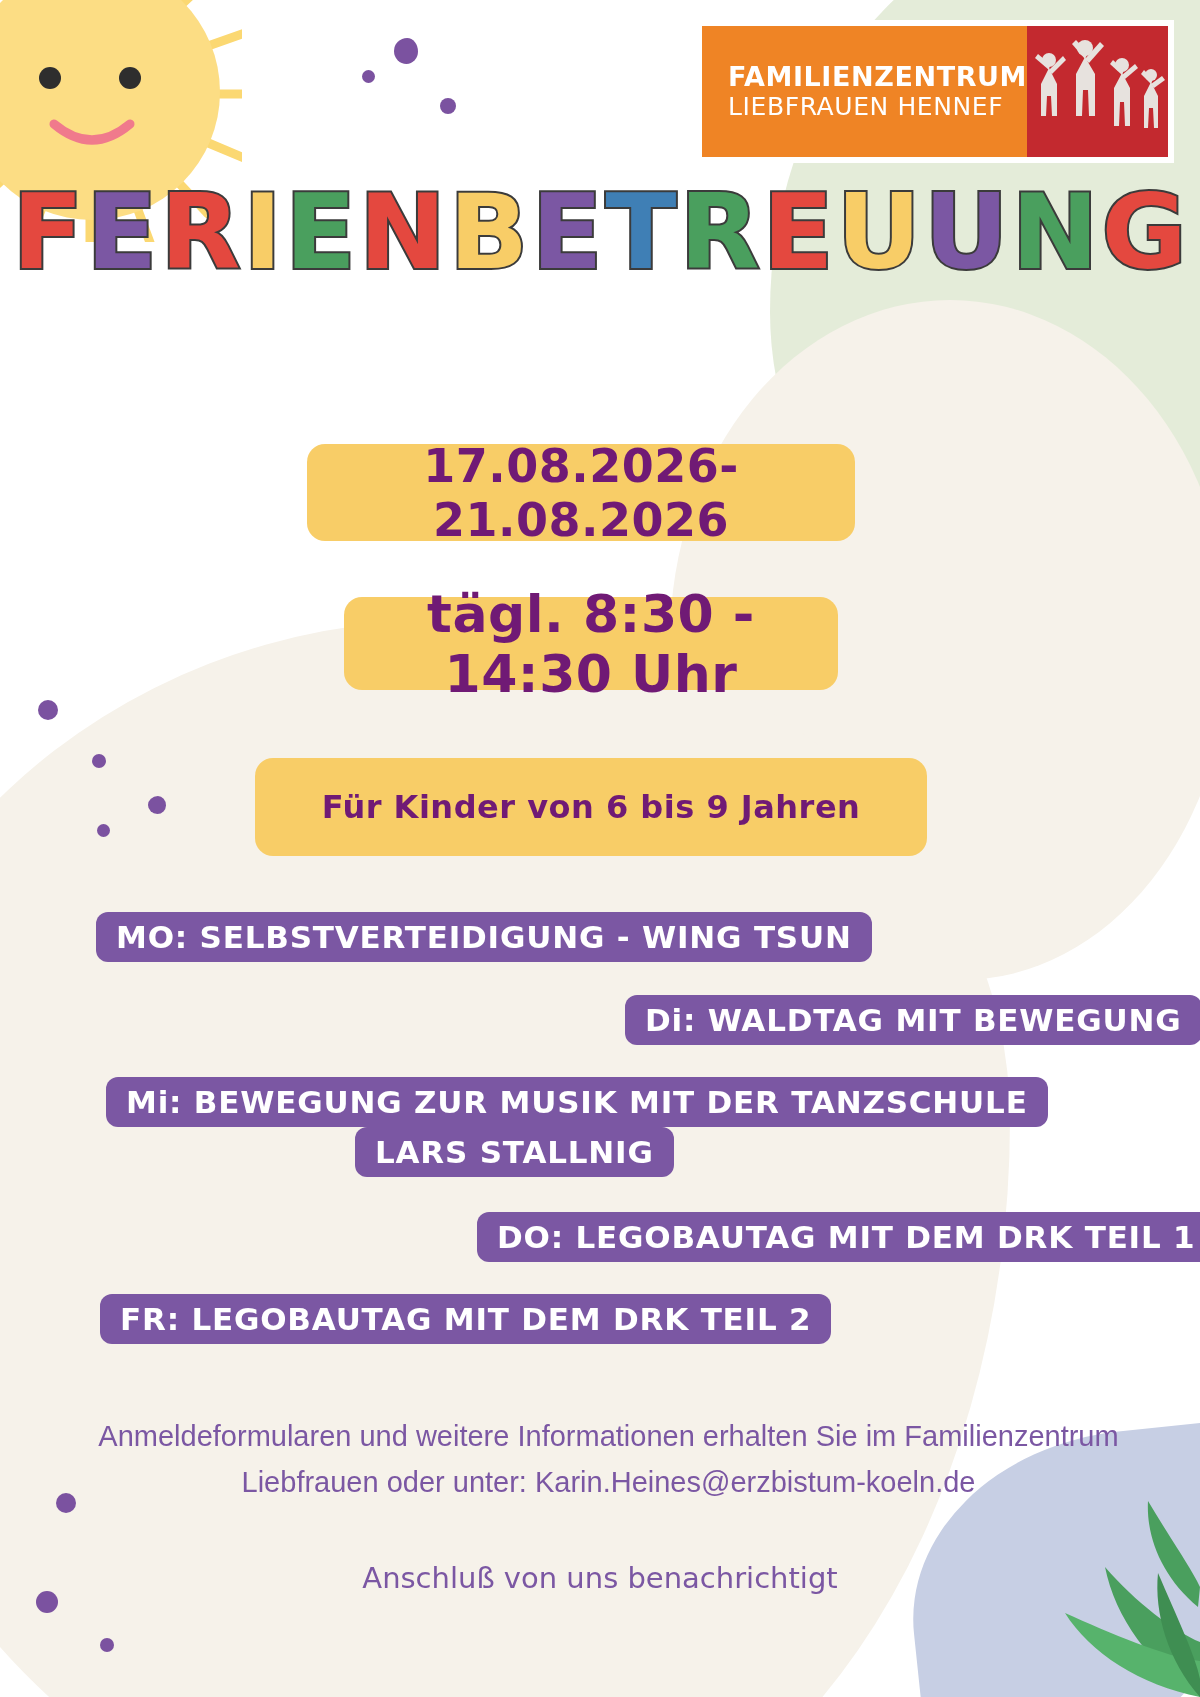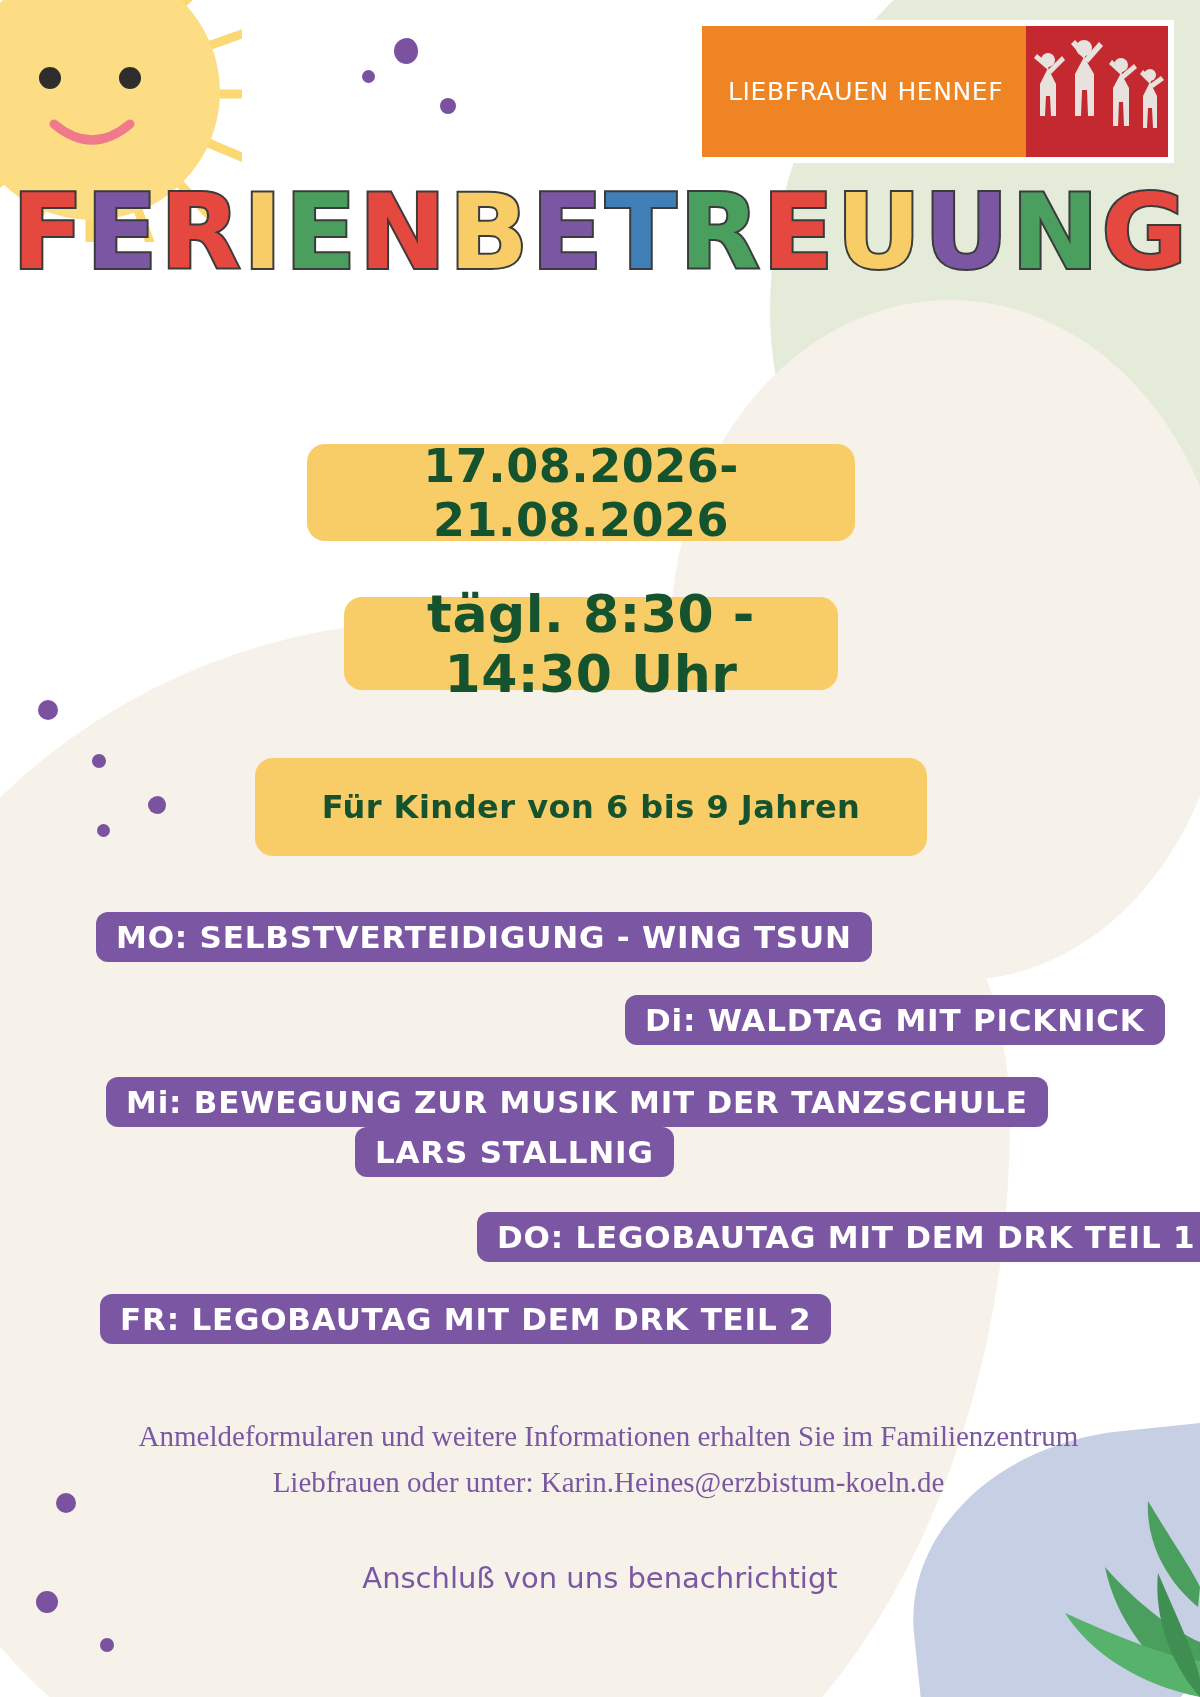--- a/index.html
+++ b/index.html
@@ -168,21 +168,21 @@
     font-size: 37px;
     font-weight: 500;
     letter-spacing: 0.2px;
   }
 
   
   .pill {
     position: absolute;
     background: #f8cd67;
     border-radius: 18px;
-    color: #14532d;
+    color: #701a75;
     font-family: "DejaVu Sans", sans-serif;
     font-weight: bold;
     display: flex;
     align-items: center;
     justify-content: center;
     z-index: 5;
     box-sizing: border-box;
     text-align: center;
   }
   .pill-date {
@@ -237,21 +237,21 @@
 
   
   .footer {
     position: absolute;
     left: 17px;
     right: 0;
     top: 1414px;
     z-index: 5;
     text-align: center;
     color: #7b57a3;
-    font-family: Liberation Serif, serif;
+    font-family: Liberation Sans, sans-serif;
     font-size: 29px;
     line-height: 1.58;
     font-weight: 500;
   }
   .footer-2 {
     position: absolute;
     left: 0;
     right: 0;
     top: 1556px;
     z-index: 5;
@@ -322,20 +322,21 @@
   <div class="dot" style="left:38px;  top:700px; width:20px; height:20px;"></div>
   <div class="dot" style="left:92px;  top:754px; width:14px; height:14px;"></div>
   <div class="blob" style="left:148px; top:796px; width:18px; height:18px;"></div>
   <div class="dot" style="left:97px;  top:824px; width:13px; height:13px;"></div>
   <div class="dot" style="left:56px;  top:1493px; width:20px; height:20px;"></div>
   <div class="dot" style="left:36px;  top:1591px; width:22px; height:22px;"></div>
   <div class="dot" style="left:100px; top:1638px; width:14px; height:14px;"></div>
 
   <div class="logo">
     <div class="logo-orange">
+      <div class="logo-l1">FAMILIENZENTRUM</div>
       <div class="logo-l2">LIEBFRAUEN HENNEF</div>
     </div>
     <div class="logo-red">
       <svg width="142" height="131" viewBox="0 0 142 131" xmlns="http://www.w3.org/2000/svg">
         <g fill="#e7e2de">
           <g transform="translate(8,24)">
             <circle cx="14" cy="10" r="7"></circle>
             <path d="M14 18 L6 34 L6 66 L11 66 L12 46 L16 46 L17 66 L22 66 L22 34 Z"></path>
             <path d="M14 20 L0 8 L3 4 L15 14 Z"></path>
             <path d="M14 20 L28 6 L31 10 L17 24 Z"></path>
@@ -364,21 +365,21 @@
   </div>
 
   <div class="title" id="title-host"><span style="color: rgb(228, 72, 63);">F</span><span style="color: rgb(123, 87, 163);">E</span><span style="color: rgb(228, 72, 63);">R</span><span style="color: rgb(248, 205, 103);">I</span><span style="color: rgb(74, 159, 94);">E</span><span style="color: rgb(228, 72, 63);">N</span><span style="color: rgb(248, 205, 103);">B</span><span style="color: rgb(123, 87, 163);">E</span><span style="color: rgb(63, 127, 181);">T</span><span style="color: rgb(74, 159, 94);">R</span><span style="color: rgb(228, 72, 63);">E</span><span style="color: rgb(248, 205, 103);">U</span><span style="color: rgb(123, 87, 163);">U</span><span style="color: rgb(74, 159, 94);">N</span><span style="color: rgb(228, 72, 63);">G</span></div>
 
 
   <div class="pill pill-date">17.08.2026-21.08.2026</div>
   <div class="pill pill-time">tägl. 8:30 - 14:30 Uhr</div>
   <div class="pill pill-age">Für Kinder von 6 bis 9 Jahren</div>
 
   <div class="prog prog-mo">MO: SELBSTVERTEIDIGUNG - WING TSUN</div>
-  <div class="prog prog-di">Di: WALDTAG MIT PICKNICK</div>
+  <div class="prog prog-di">Di: WALDTAG MIT BEWEGUNG</div>
   <div class="prog prog-mi1">Mi: BEWEGUNG ZUR MUSIK MIT DER TANZSCHULE</div>
   <div class="prog prog-mi2">LARS STALLNIG</div>
   <div class="prog prog-do">DO: LEGOBAUTAG MIT DEM DRK TEIL 1</div>
   <div class="prog prog-fr">FR: LEGOBAUTAG MIT DEM DRK TEIL 2</div>
 
   <div class="footer">
     <div>Anmeldeformularen und weitere Informationen erhalten Sie im Familienzentrum</div>
     <div>Liebfrauen oder unter: Karin.Heines@erzbistum-koeln.de</div>
   </div>
   <div class="footer-2">

